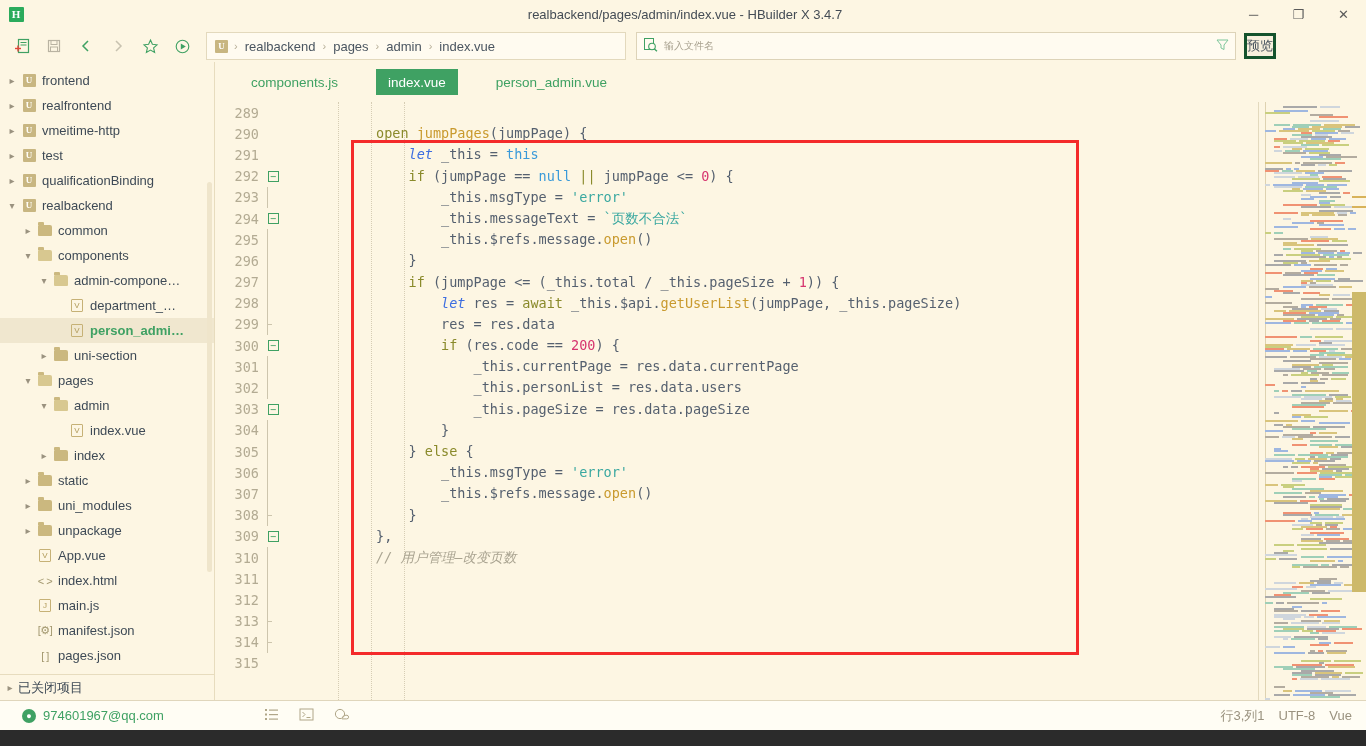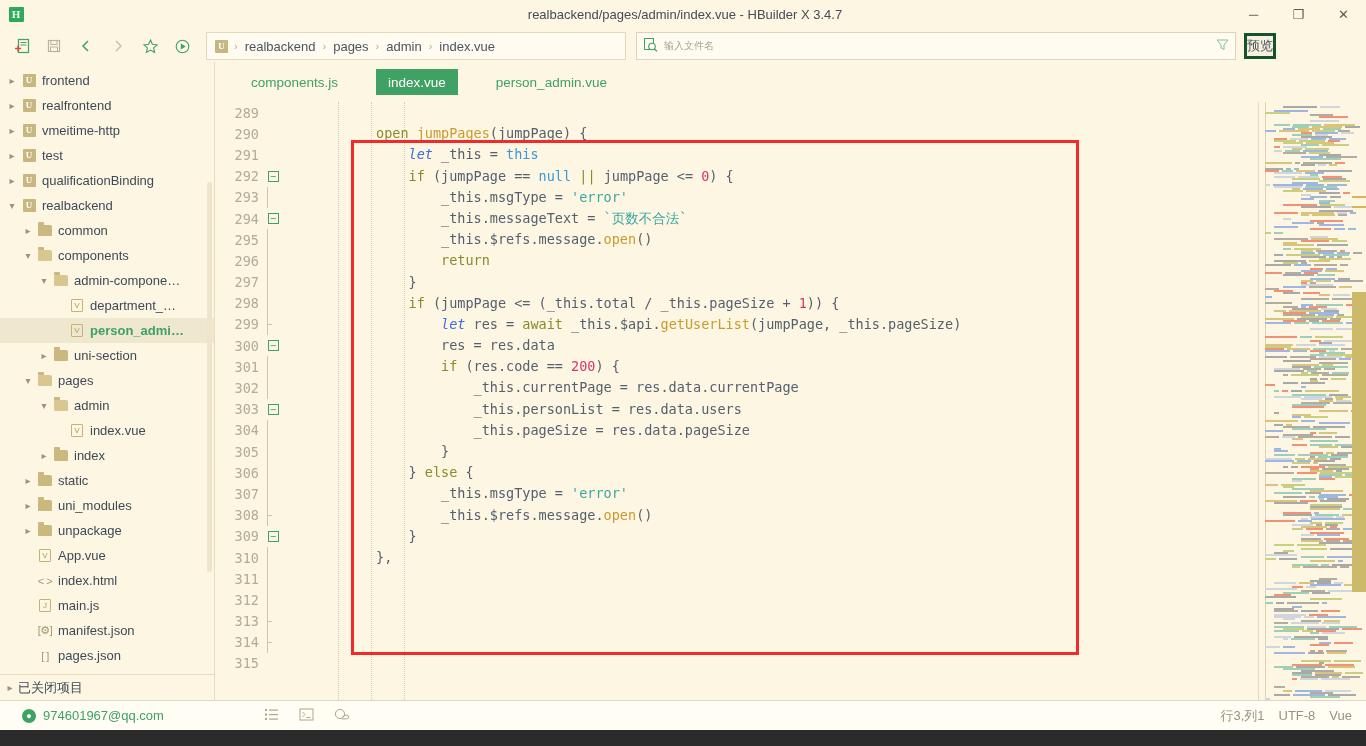--- a/index.html
+++ b/index.html
@@ -633,35 +633,35 @@
             <div class="ig" style="left:64px"></div>
             <div class="ig" style="left:97px"></div>
           </div>
         <div class="cl">&nbsp;</div>
             <div class="cl"><span class="c-txt">        </span><span class="c-kw">open</span><span class="c-txt"> </span><span class="c-fn">jumpPages</span><span class="c-punc">(jumpPage) {</span></div>
             <div class="cl"><span class="c-txt">            </span><span class="c-kw2">let</span><span class="c-txt"> _this = </span><span class="c-this">this</span></div>
             <div class="cl"><span class="c-txt">            </span><span class="c-kw">if</span><span class="c-txt"> (jumpPage == </span><span class="c-this">null</span><span class="c-txt"> </span><span class="c-kw">||</span><span class="c-txt"> jumpPage &lt;= </span><span class="c-num">0</span><span class="c-txt">) {</span></div>
             <div class="cl"><span class="c-txt">                _this.msgType = </span><span class="c-str">'error'</span></div>
             <div class="cl"><span class="c-txt">                _this.messageText = </span><span class="c-str">`页数不合法`</span></div>
             <div class="cl"><span class="c-txt">                _this.$refs.message.</span><span class="c-fn">open</span><span class="c-txt">()</span></div>
-            <div class="cl"><span class="c-txt">                </span><span class="c-kw">return</span></div>
             <div class="cl"><span class="c-txt">            }</span></div>
             <div class="cl"><span class="c-txt">            </span><span class="c-kw">if</span><span class="c-txt"> (jumpPage &lt;= (_this.total / _this.pageSize + </span><span class="c-num">1</span><span class="c-txt">)) {</span></div>
             <div class="cl"><span class="c-txt">                </span><span class="c-kw2">let</span><span class="c-txt"> res = </span><span class="c-kw">await</span><span class="c-txt"> _this.$api.</span><span class="c-fn">getUserList</span><span class="c-txt">(jumpPage, _this.pageSize)</span></div>
             <div class="cl"><span class="c-txt">                res = res.data</span></div>
             <div class="cl"><span class="c-txt">                </span><span class="c-kw">if</span><span class="c-txt"> (res.code == </span><span class="c-num">200</span><span class="c-txt">) {</span></div>
             <div class="cl"><span class="c-txt">                    _this.currentPage = res.data.currentPage</span></div>
             <div class="cl"><span class="c-txt">                    _this.personList = res.data.users</span></div>
             <div class="cl"><span class="c-txt">                    _this.pageSize = res.data.pageSize</span></div>
             <div class="cl"><span class="c-txt">                }</span></div>
             <div class="cl"><span class="c-txt">            } </span><span class="c-kw">else</span><span class="c-txt"> {</span></div>
             <div class="cl"><span class="c-txt">                _this.msgType = </span><span class="c-str">'error'</span></div>
             <div class="cl"><span class="c-txt">                _this.$refs.message.</span><span class="c-fn">open</span><span class="c-txt">()</span></div>
             <div class="cl"><span class="c-txt">            }</span></div>
             <div class="cl"><span class="c-txt">        },</span></div>
+            <div class="cl"><span class="c-txt">        </span><span class="c-com">// 用户管理—改变页数</span></div>
           </div>
         <div class="redbox" id="redbox" style="left: 136px; top: 38.4px; width: 728px; height: 514.8px; border-color: rgb(244, 42, 42);"></div>
 
         <div class="minimap">
           <div class="mm-border"></div>
           <div id="mm">
               <div class="mm-line" style="left: 24px; top: 4px; width: 34px; background: rgb(169, 169, 169);"></div>
               <div class="mm-line" style="left: 61px; top: 4px; width: 20px; background: rgb(207, 214, 221);"></div>
               <div class="mm-line" style="left: 15px; top: 8px; width: 34px; background: rgb(159, 183, 224);"></div>
               <div class="mm-line" style="left: 6px; top: 10px; width: 25px; background: rgb(201, 207, 127);"></div>

